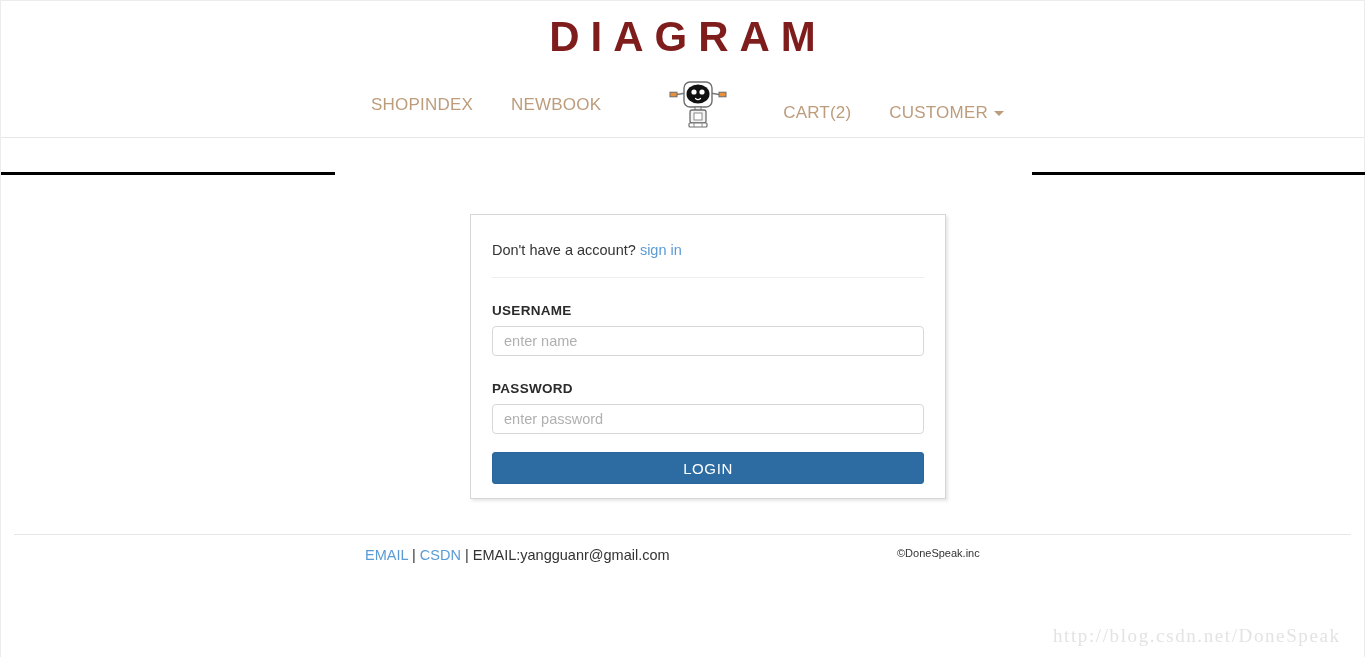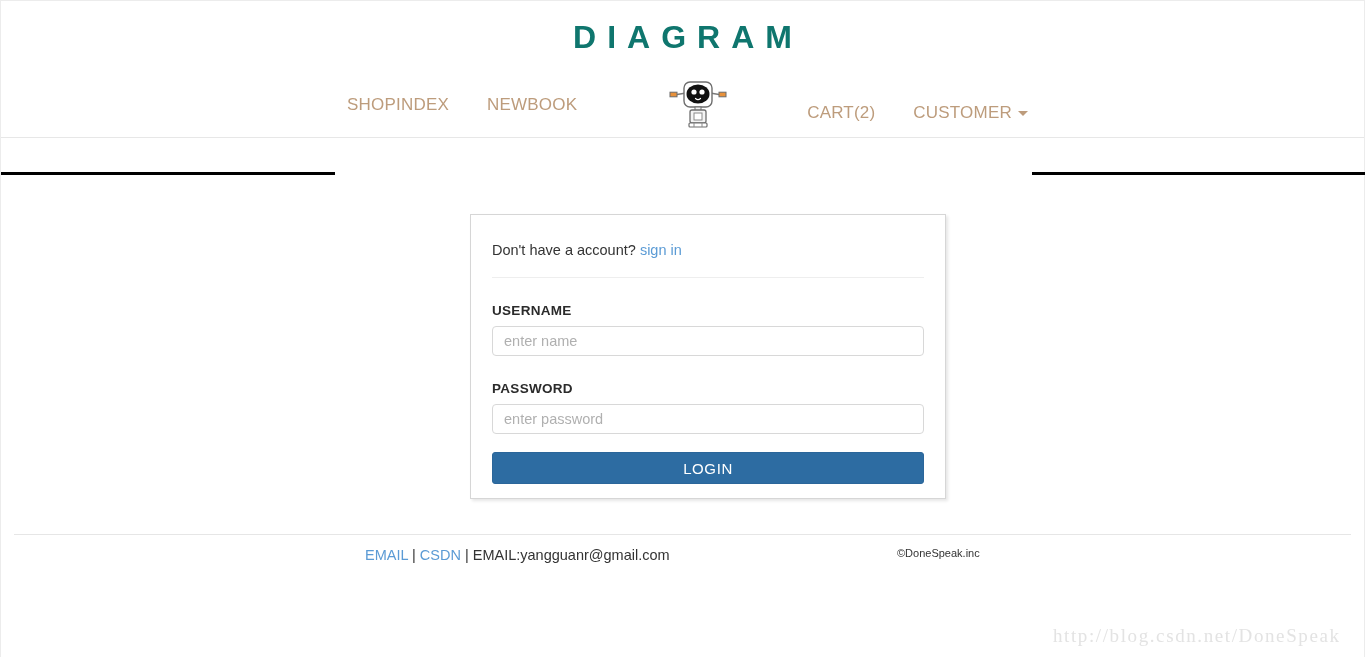--- a/index.html
+++ b/index.html
@@ -27,24 +27,24 @@
   }
 
   
   .brand-wrap {
     height: 72px;
     display: flex;
     align-items: center;
     justify-content: center;
   }
   .brand {
-    font-size: 32px;
+    font-size: 42px;
     font-weight: bold;
     letter-spacing: 11px;
-    color: #0f766e;
+    color: #7f1d1d;
     line-height: 1;
     padding-left: 11px;
     font-family: "Liberation Sans", sans-serif;
   }
 
   
   .navbar {
     position: relative;
     height: 64px;
     border-bottom: 1px solid #e7e7e7;
@@ -59,21 +59,20 @@
   .rule-right { left: 1031px; width: 334px; }
 
   .nav-inner {
     position: absolute;
     left: 0; right: 0;
     top: 0;
     height: 64px;
     display: flex;
     align-items: center;
     justify-content: center;
-    gap: 24px;
   }
   .nav-item {
     color: #bd9c7c;
     font-size: 17px;
     letter-spacing: 0.2px;
     text-decoration: none;
     white-space: nowrap;
     cursor: pointer;
   }
   .nav-left-group, .nav-right-group {

